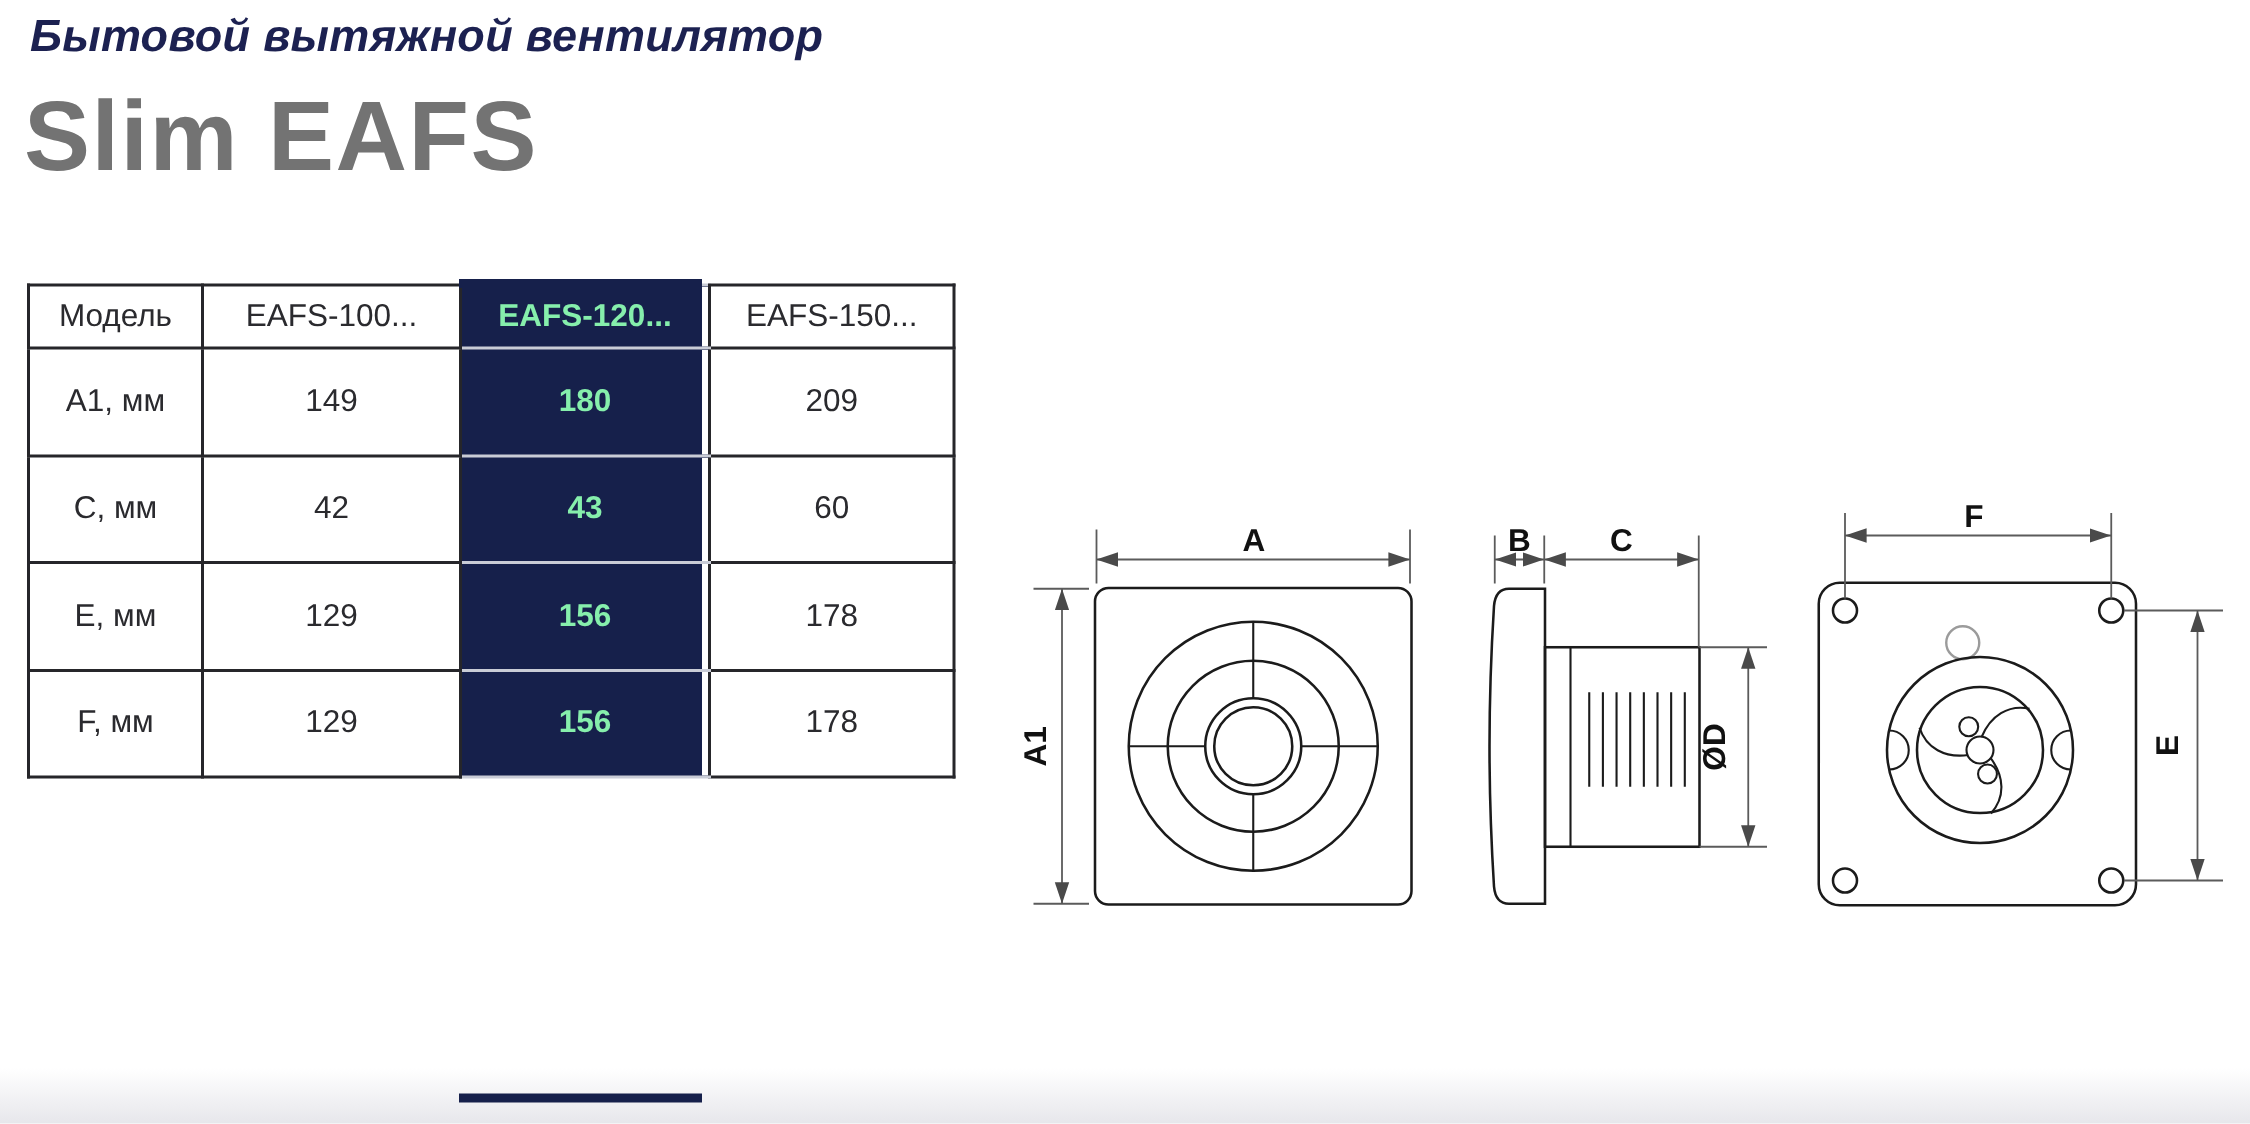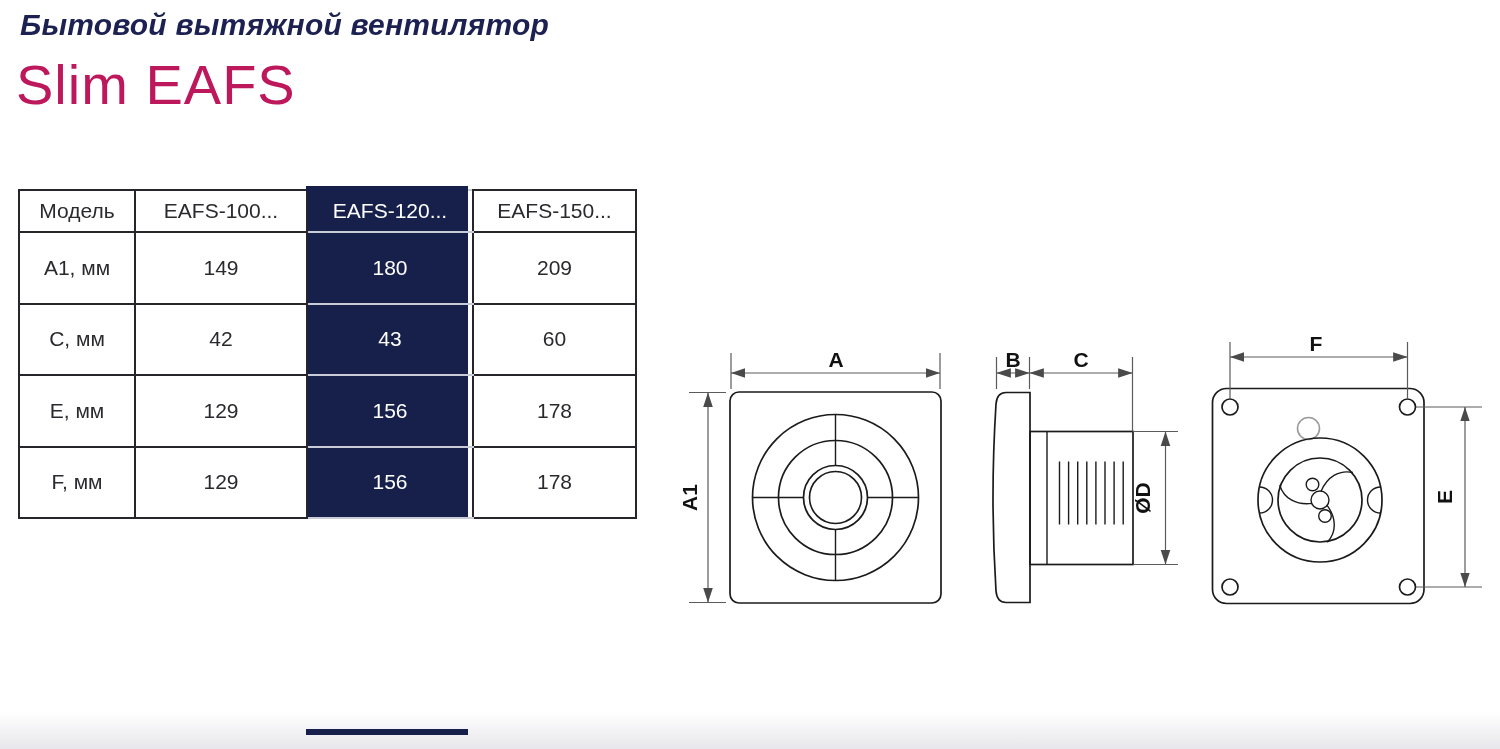--- a/index.html
+++ b/index.html
@@ -8,36 +8,36 @@
     background:#ffffff;
     font-family:"Liberation Sans","DejaVu Sans",sans-serif;
   }
   
   .subtitle{
     position:absolute;left:20px;top:8px;
     font-size:30px;font-weight:700;color:#1c2151;letter-spacing:.2px;font-style:italic;
   }
   .title{
     position:absolute;left:16px;top:54px;
-    font-size:56px;font-weight:400;color:#be185d;line-height:1.1;letter-spacing:1px;
+    font-size:66px;font-weight:700;color:#737373;line-height:1.1;letter-spacing:1px;
   }
   
   .spec-table{
     position:absolute;left:18px;top:189px;
     border-collapse:collapse;table-layout:fixed;width:617px;
     background:#ffffff;z-index:1;
   }
   .spec-table td{
     border:2px solid #26262a;text-align:center;vertical-align:middle;
     font-size:21px;color:#2a2a2e;padding:0;
   }
   .spec-table tr.head{height:42px;}
   .spec-table tr.body{height:71.5px;}
   .spec-table td.hl{
-    background:#16204b;color:#ffffff;font-weight:400;
+    background:#16204b;color:#86efac;font-weight:700;
     box-shadow:inset -4px 0 0 #ffffff;
     border-top-color:#c9ccd6;border-bottom-color:#c9ccd6;
   }
   
   .col-cap{position:absolute;left:306px;width:162px;background:#16204b;z-index:2;}
   .col-cap.top{top:186px;height:6px;}
   .col-cap.bottom{top:729px;height:6px;}
   
   .drawings{position:absolute;left:680px;top:325px;width:820px;height:320px;}
   .part{fill:none;stroke:#1b1b1b;stroke-width:1.7;}

